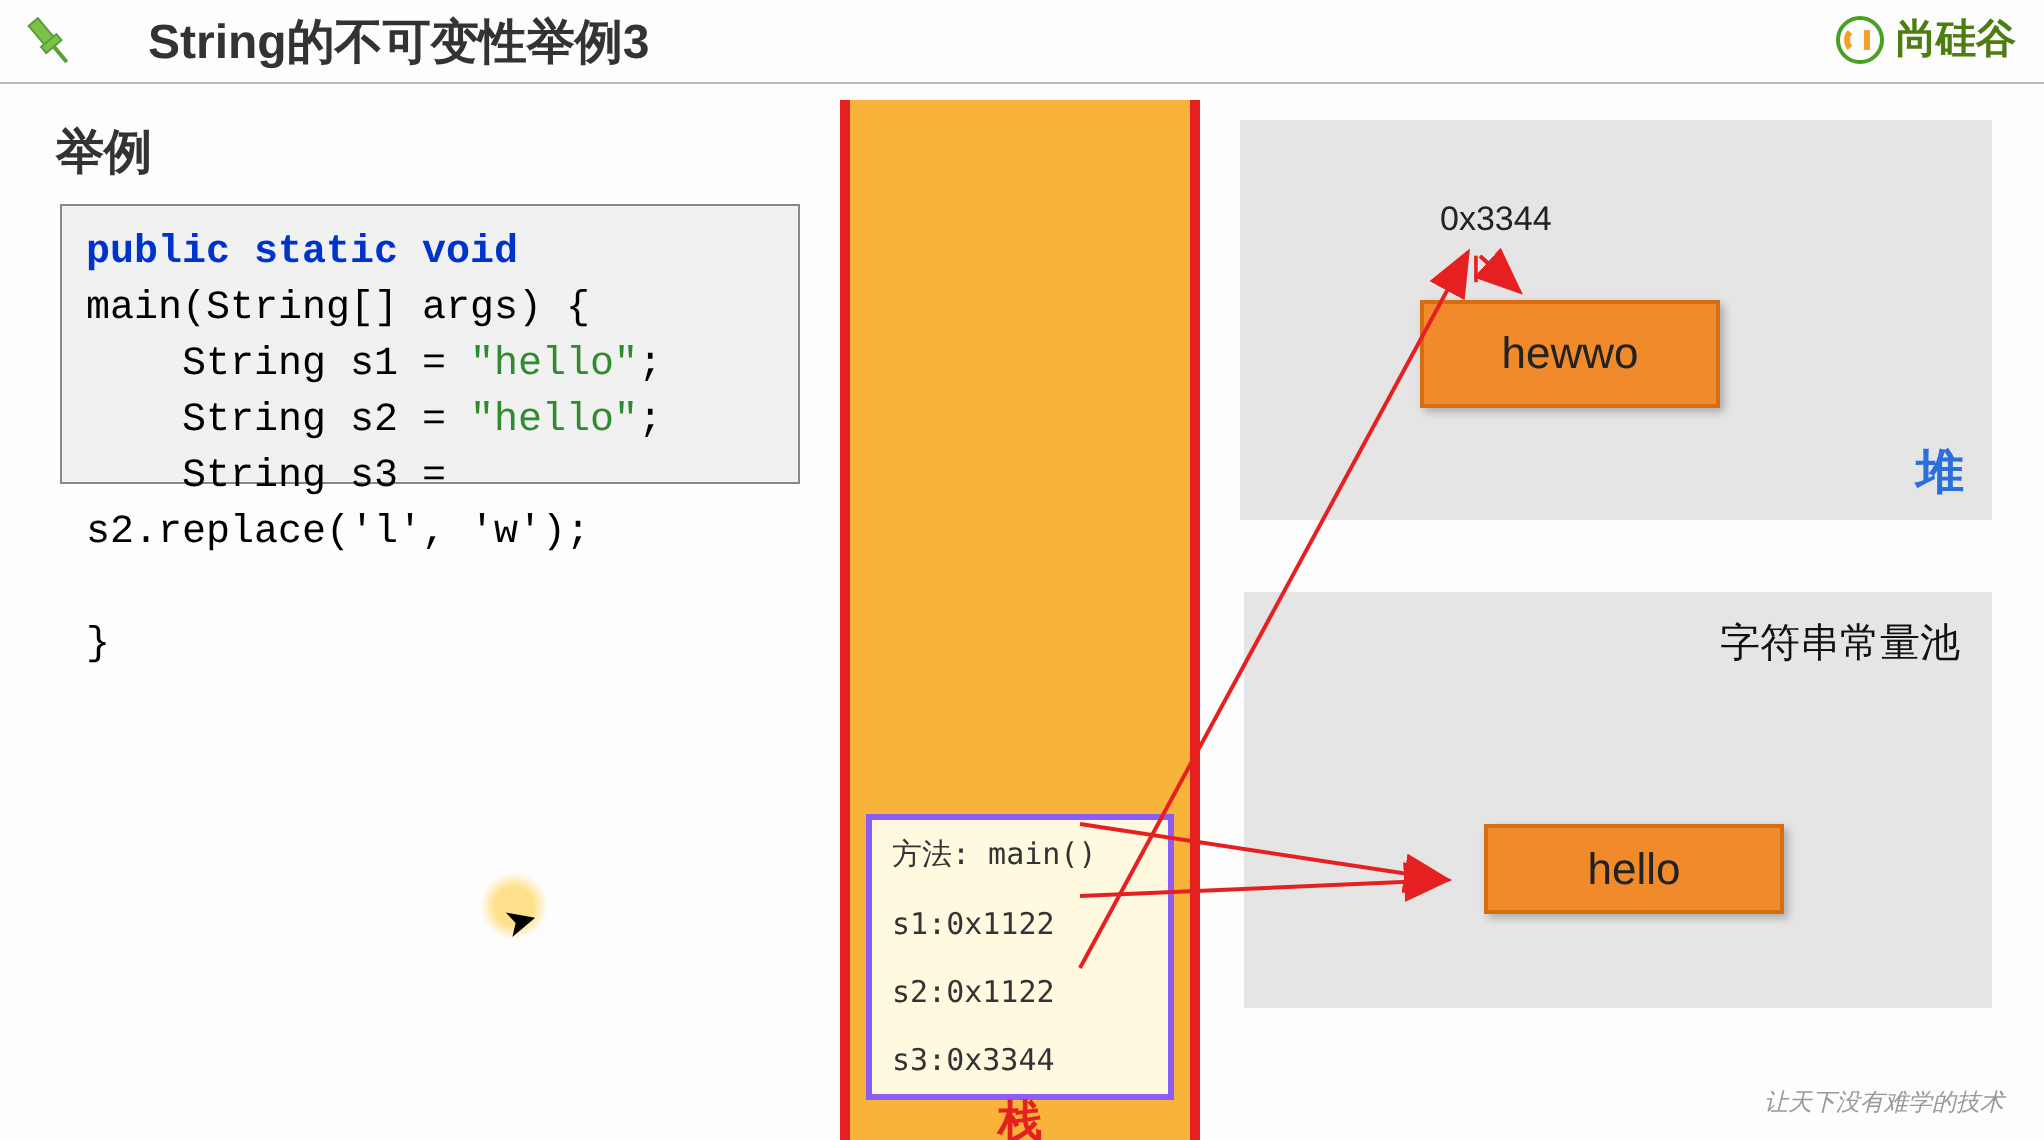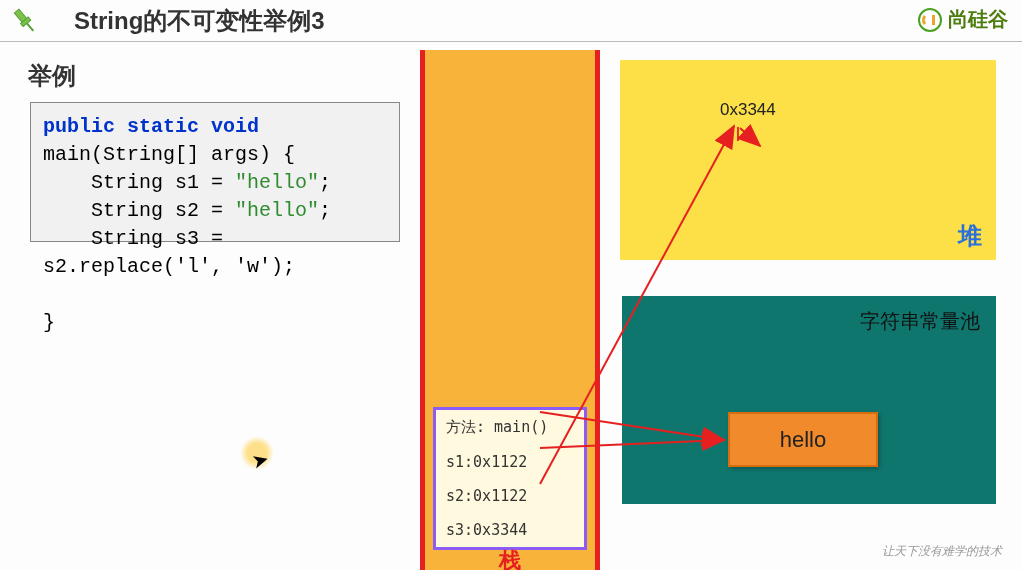--- a/index.html
+++ b/index.html
@@ -23,30 +23,30 @@
     .code-box pre { font-family: Consolas, "Courier New", monospace; font-size:20px; line-height:1.4; white-space:pre-wrap; } 
     .str-lit { color:#2e8b2e; }
 
     
     .stack-col { position:absolute; left:420px; top:8px; width:180px; height:520px; background:#f7b33a; border:5px solid #e62020; border-top:none; border-bottom:none; }
     .stack-frame { position:absolute; left:8px; right:8px; bottom:20px; background:#fff9e0; border:3px solid #8b5cf6; padding:8px 10px; font-family: Consolas, monospace; font-size:15px; color:#333; }
     .stack-frame div { margin-bottom:16px; }
     .stack-label { position:absolute; left:0; right:0; bottom:-6px; text-align:center; color:#e62020; font-weight:bold; font-size:22px; }
 
     
-    .heap-box { position:absolute; left:620px; top:18px; width:376px; height:200px; background:#fde047; }
+    .heap-box { position:absolute; left:620px; top:18px; width:376px; height:200px; background:#e5e5e5; }
     .heap-label { position:absolute; right:14px; bottom:8px; color:#2a6fdb; font-size:24px; font-weight:bold; }
     .addr1 { position:absolute; left:100px; top:40px; font-size:17px; color:#222; }
     .red-tick { position:absolute; left:116px; top:65px; color:#e62020; font-size:14px; font-weight:bold; }
     .obj-hewwo { position:absolute; left:90px; top:90px; width:150px; height:54px; background:#f08a2a; border:2px solid #d86d10; box-shadow:2px 2px 4px rgba(0,0,0,.25); display:flex; align-items:center; justify-content:center; font-size:22px; color:#222; }
 
     
-    .pool-box { position:absolute; left:622px; top:254px; width:374px; height:208px; background:#0f766e; }
+    .pool-box { position:absolute; left:622px; top:254px; width:374px; height:208px; background:#e5e5e5; }
     .pool-label { position:absolute; right:16px; top:12px; color:#111; font-size:20px; }
-    .obj-hello { position:absolute; left:106px; top:116px; width:150px; height:55px; background:#f08a2a; border:2px solid #d86d10; box-shadow:2px 2px 4px rgba(0,0,0,.25); display:flex; align-items:center; justify-content:center; font-size:22px; color:#222; }
+    .obj-hello { position:absolute; left:120px; top:116px; width:150px; height:45px; background:#f08a2a; border:2px solid #d86d10; box-shadow:2px 2px 4px rgba(0,0,0,.25); display:flex; align-items:center; justify-content:center; font-size:22px; color:#222; }
 
     
     .watermark { position:absolute; right:20px; bottom:10px; color:#999; font-size:12px; font-family:"KaiTi","STKaiti",serif; font-style:italic; }
 
     
     .cursor-glow { position:absolute; left:240px; top:394px; width:34px; height:34px; background: radial-gradient(circle, #ffe08a 0%, #ffe08a 40%, rgba(255,224,138,0) 70%); border-radius:50%; }
     .cursor-arrow { position:absolute; left:252px; top:406px; font-size:20px; color:#000; transform:rotate(-15deg); }
 
     
     .arrows { position:absolute; left:0; top:0; width:1022px; height:528px; pointer-events:none; }
@@ -97,20 +97,21 @@
       <div>s2:0x1122</div>
       <div style="margin-bottom:0">s3:0x3344</div>
     </div>
     <div class="stack-label">栈</div>
 
   </div>
 
   <div class="heap-box">
     <div class="addr1">0x3344</div>
     <div class="red-tick">|</div>
+    <div class="obj-hewwo">hewwo</div>
     <div class="heap-label">堆</div>
   </div>
 
   <div class="pool-box">
     <div class="pool-label">字符串常量池</div>
     <div class="obj-hello">hello</div>
   </div>
 
   <svg class="arrows">
     <defs>

